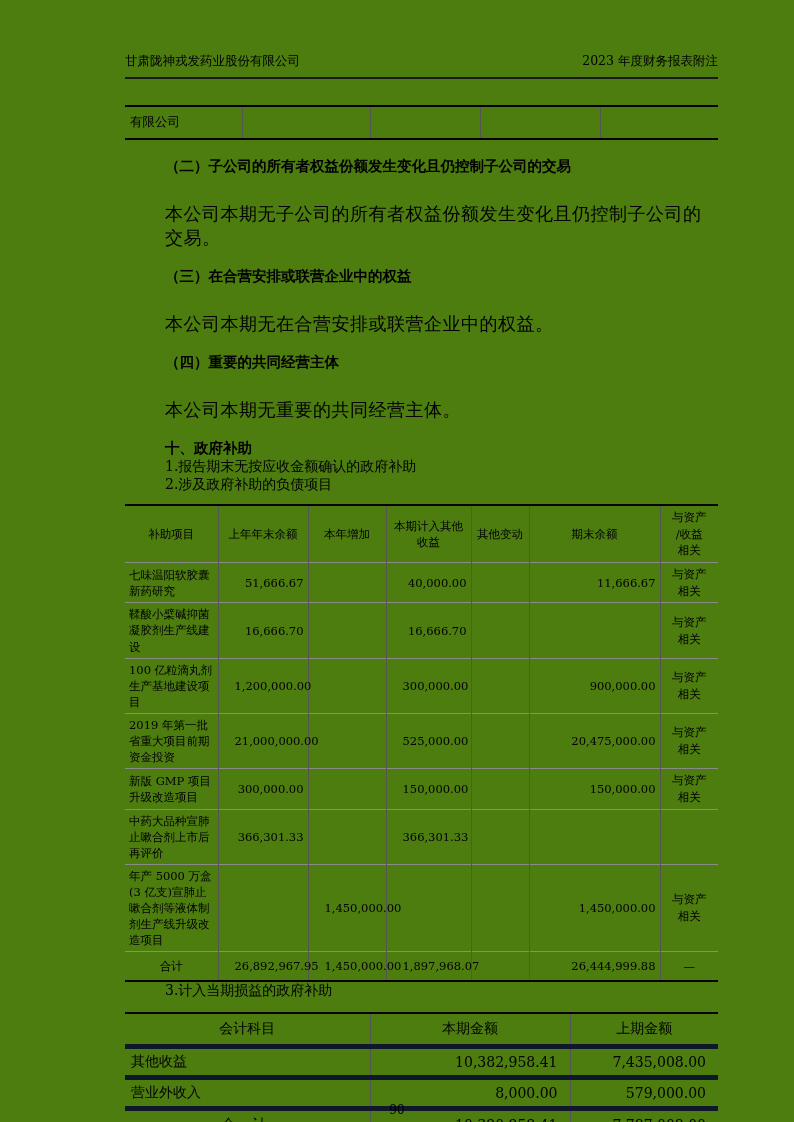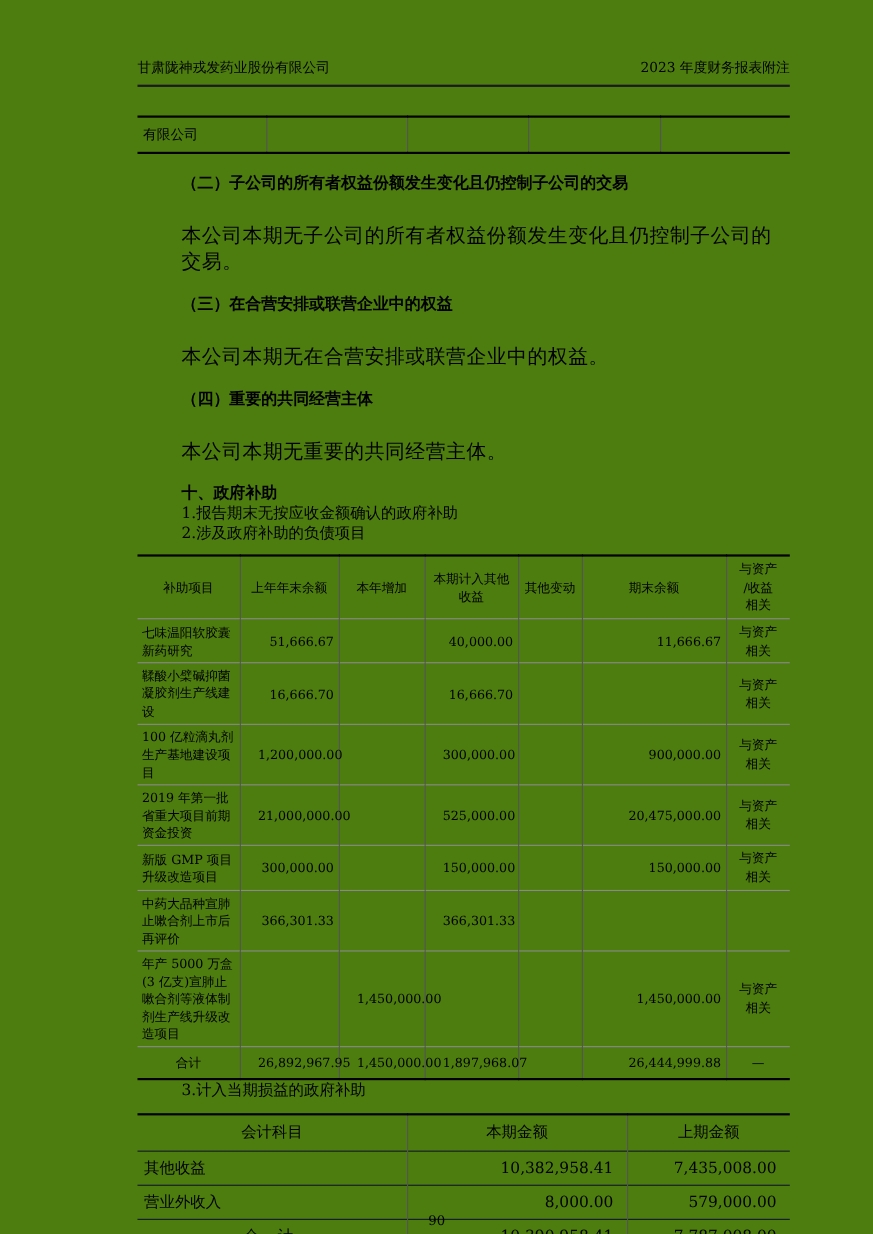--- a/index.html
+++ b/index.html
@@ -52,21 +52,21 @@
   .liab-table .rel { text-align: center; white-space: pre-line; line-height: 1.45; }
   .liab-table .total-row td { height: 29px; }
   .liab-table .total-row .lbl { text-align: center; }
 
   
   .pl-table {
     margin-top: 12px; font-size: 14px;
     border-top: 2.5px solid #000; border-bottom: 2.5px solid #000;
   }
   .pl-table th, .pl-table td {
-    border-left: 1px solid #555; border-top: 1px solid #0f172a;
+    border-left: 1px solid #555; border-top: 5px solid #0f172a;
     vertical-align: middle; font-weight: normal; padding: 2px 6px;
   }
   .pl-table th:first-child, .pl-table td:first-child { border-left: none; margin-left: 28px; }
   .pl-table thead th { height: 34px; text-align: center; border-top: none; }
   .pl-table td { height: 31px; }
   .pl-table .lbl { text-align: left; }
   .pl-table .ctr { text-align: center; letter-spacing: 6px; }
   .pl-table .num { text-align: right; white-space: nowrap; padding-right: 12px; }
 
   .page-number {

